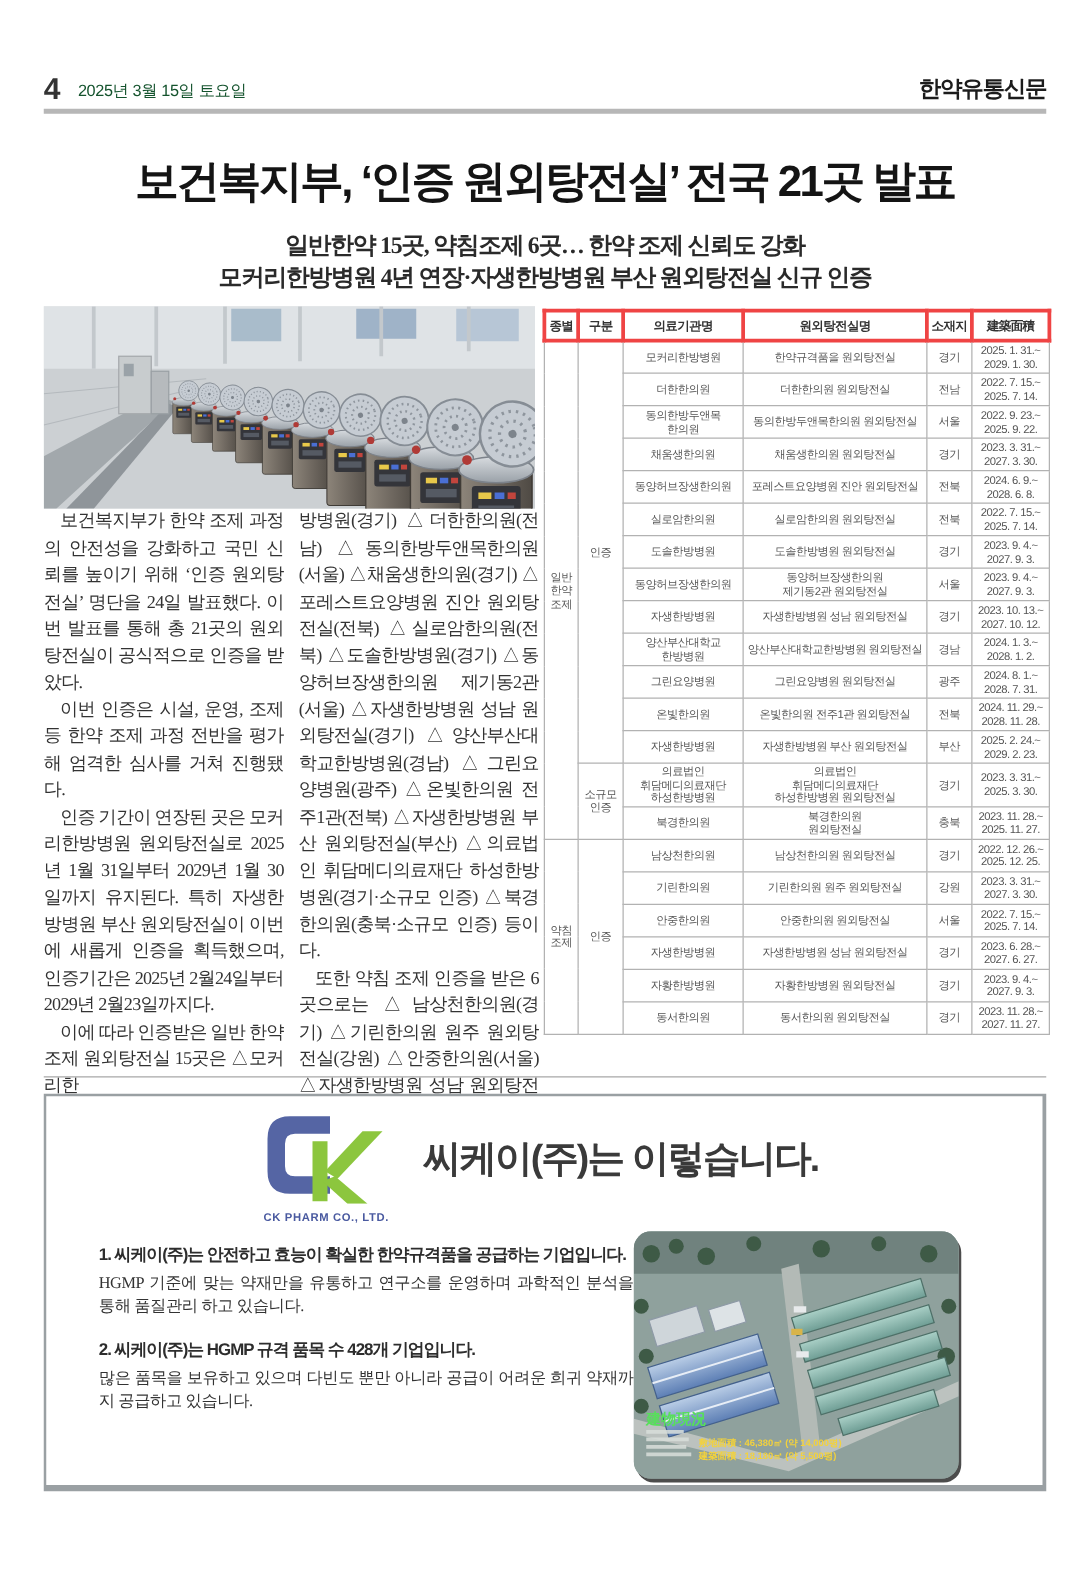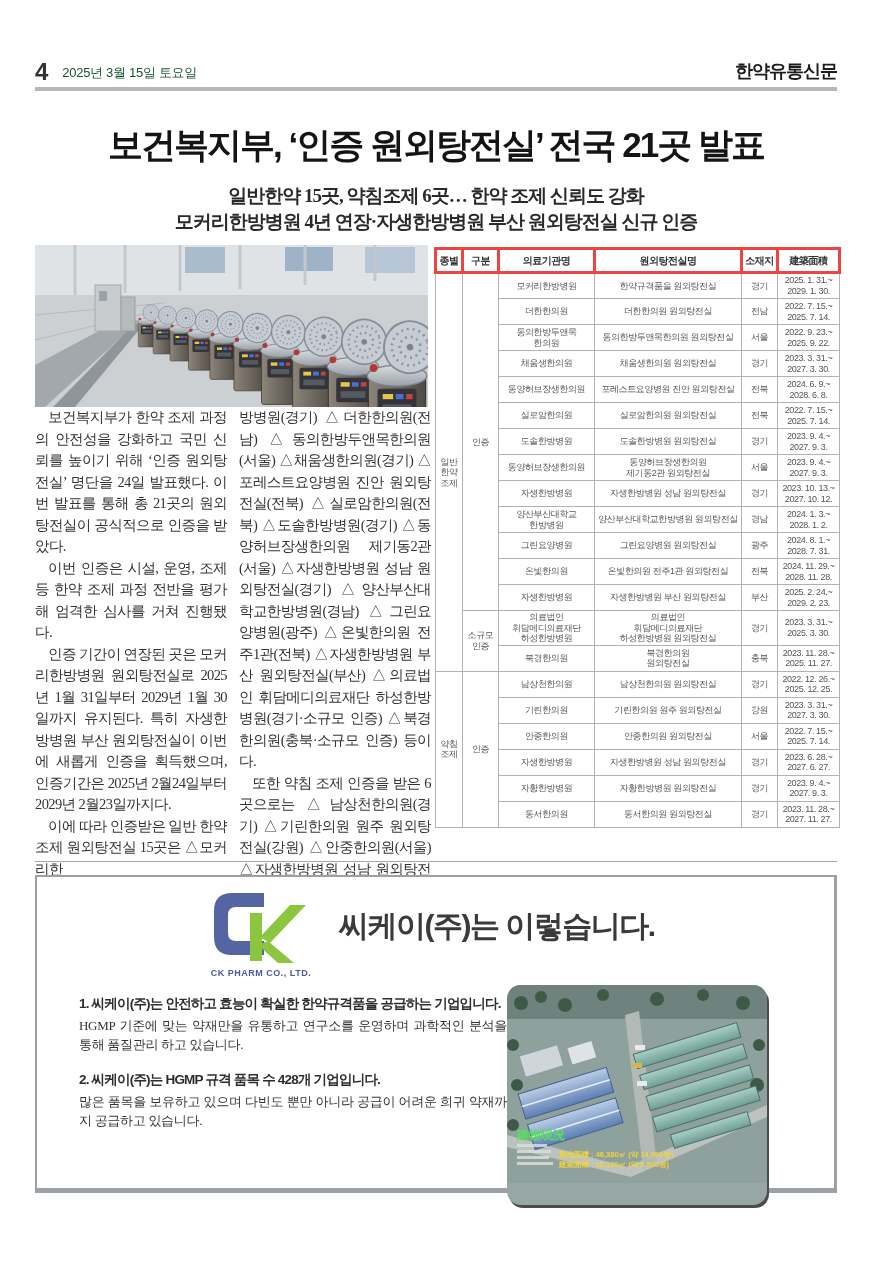--- a/index.html
+++ b/index.html
@@ -53,21 +53,21 @@
   .ck-logo { width:128px; text-align:center; }
   .ck-logo-sub { font-size:9px; font-weight:bold; color:#4a5aa0; letter-spacing:0.5px; margin-top:1px; }
   .ad-title { font-size:30px; font-weight:bold; color:#3a3a3a; letter-spacing:-1.5px; margin-left:14px; padding-bottom:16px; }
 
   .ad-body { position:absolute; left:42px; top:118px; width:428px; }
   .ad-section { margin-bottom:17px; }
   .ad-section h3 { font-size:13.5px; font-weight:bold; color:#2d2d2d; letter-spacing:-0.8px; margin-bottom:3px; }
   .ad-section p { font-family:"Liberation Serif", serif; font-size:13px; line-height:19px;
                   color:#333; text-align:justify; letter-spacing:-0.3px; }
 
-  .factory { position:absolute; left:470px; top:108px; width:260px; height:220px;
+  .factory { position:absolute; left:470px; top:108px; width:260px; height:198px;
              border-radius:14px; overflow:hidden; box-shadow:2px 3px 0 #4c4c4c; background:#97a8a4; }
   .factory svg { display:block; }
 </style>
 </head>
 <body>
 
 <div class="page">
 
   <div class="masthead">
     <div class="page-num">4</div>

